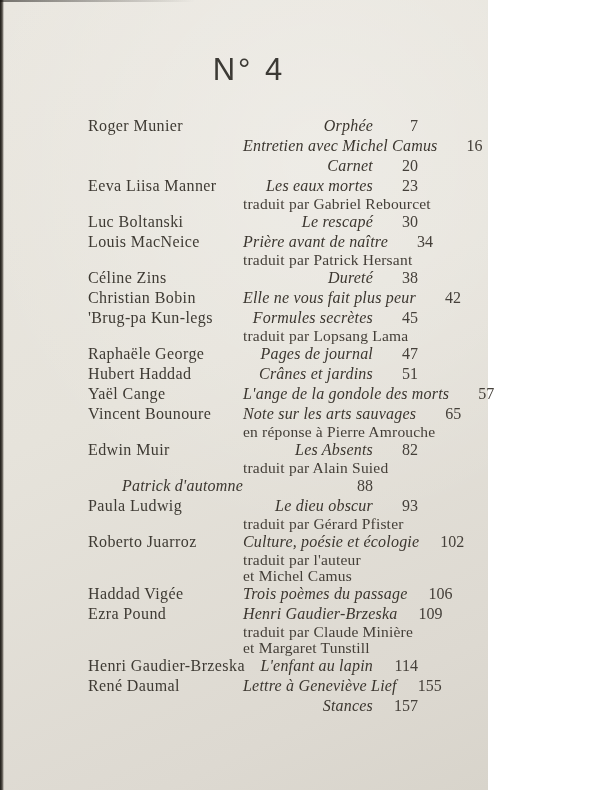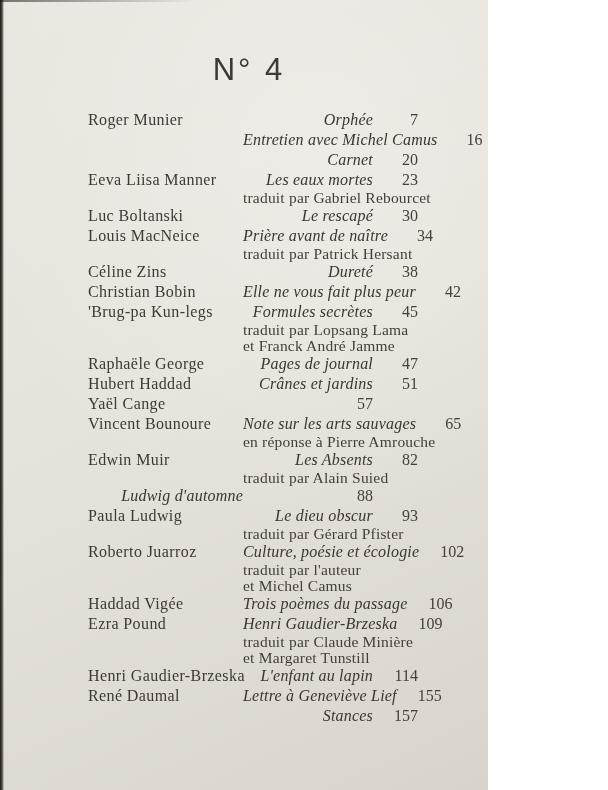--- a/index.html
+++ b/index.html
@@ -37,21 +37,21 @@
     height: 40px;
     text-align: center;
     font-family: "Liberation Sans", "DejaVu Sans", sans-serif;
     font-weight: 400;
     font-size: 31px;
     letter-spacing: 3px;
     color: #3c3a35;
     transform: translateX(5px);
   }
   .toc {
-    margin-top: 18px;
+    margin-top: 24px;
     padding-left: 88px;
     padding-right: 70px;
     color: #3f3a33;
   }
   .row {
     display: grid;
     grid-template-columns: 155px 1fr 45px;
     align-items: baseline;
   }
   .row.main { height: 20px; line-height: 20px; }
@@ -145,37 +145,33 @@
       <div class="row main">
     <span class="author">'Brug-pa Kun-legs</span>
     <span class="work-title">Formules secrètes</span>
     <span class="page-num">45</span>
   </div>
       <div class="row note">
     <span class="author"></span>
     <span class="note-text">traduit par Lopsang Lama</span>
     <span class="page-num"></span>
   </div>
-      <div class="row note">
-    <span class="author"></span>
-    <span class="note-text">et Franck André Jamme</span>
-    <span class="page-num"></span>
-  </div>
       <div class="row main">
     <span class="author">Raphaële George</span>
     <span class="work-title">Pages de journal</span>
     <span class="page-num">47</span>
   </div>
       <div class="row main">
     <span class="author">Hubert Haddad</span>
     <span class="work-title">Crânes et jardins</span>
     <span class="page-num">51</span>
   </div>
       <div class="row main">
     <span class="author">Yaël Cange</span>
+    <span class="work-title">L'ange de la gondole des morts</span>
     <span class="page-num">57</span>
   </div>
       <div class="row main">
     <span class="author">Vincent Bounoure</span>
     <span class="work-title">Note sur les arts sauvages</span>
     <span class="page-num">65</span>
   </div>
       <div class="row note">
     <span class="author"></span>
     <span class="note-text">en réponse à Pierre Amrouche</span>
@@ -185,21 +181,21 @@
     <span class="author">Edwin Muir</span>
     <span class="work-title">Les Absents</span>
     <span class="page-num">82</span>
   </div>
       <div class="row note">
     <span class="author"></span>
     <span class="note-text">traduit par Alain Suied</span>
     <span class="page-num"></span>
   </div>
       <div class="row main">
-    <span class="work-title">Ludwig d'automne</span>
+    <span class="work-title">Patrick d'automne</span>
     <span class="page-num">88</span>
   </div>
       <div class="row main">
     <span class="author">Paula Ludwig</span>
     <span class="work-title">Le dieu obscur</span>
     <span class="page-num">93</span>
   </div>
       <div class="row note">
     <span class="author"></span>
     <span class="note-text">traduit par Gérard Pfister</span>

